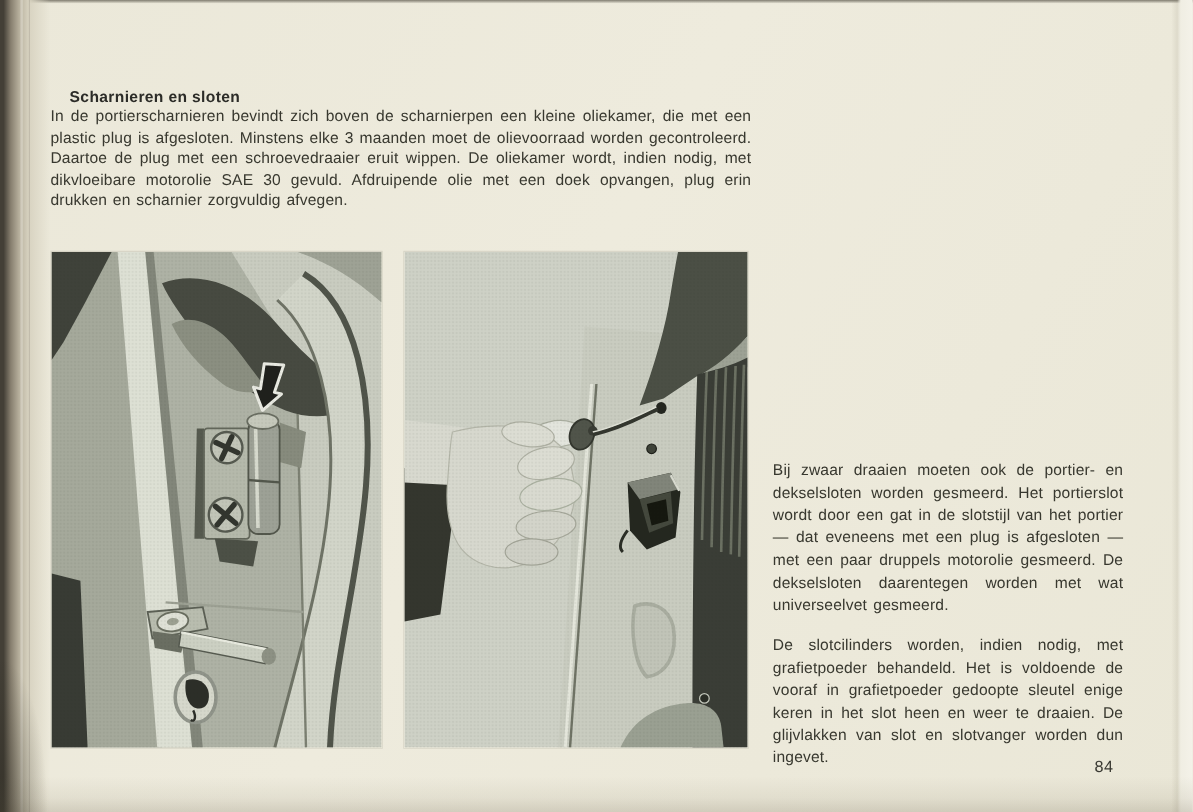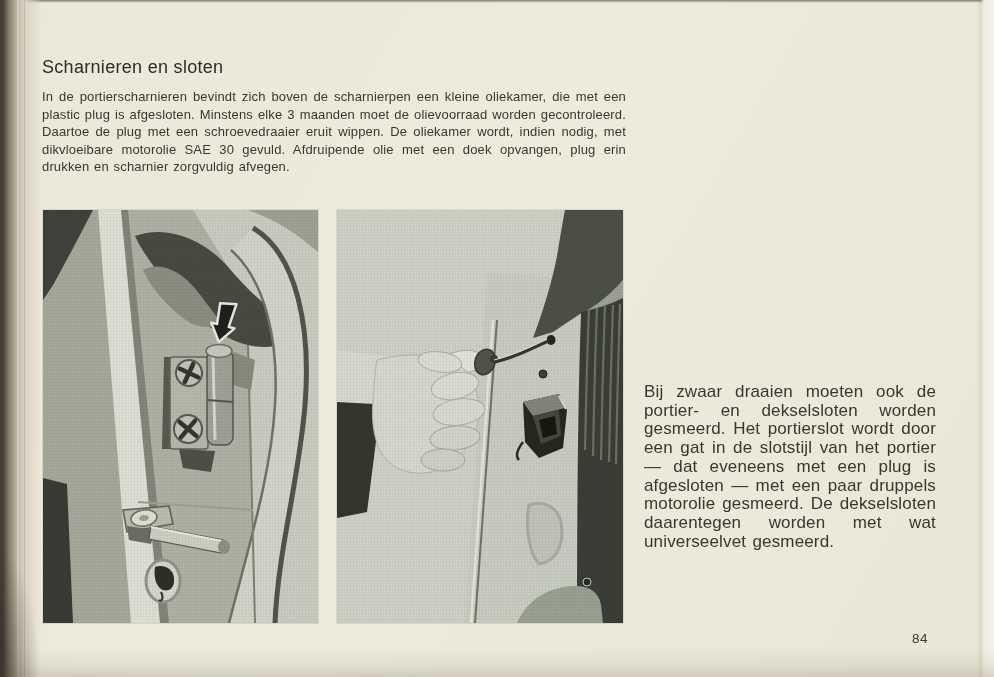--- a/index.html
+++ b/index.html
@@ -22,31 +22,31 @@
   .crease{position:absolute;left:17px;top:0;bottom:0;width:2px;background:rgba(255,255,250,.28);}
   .crease2{position:absolute;left:24px;top:0;bottom:0;width:1px;background:rgba(90,84,70,.18);}
   .edge-right{position:absolute;right:0;top:0;bottom:0;width:18px;
     background:linear-gradient(to left,#f4f2e9 0,#f0eee3 10px,rgba(120,112,92,.12) 13px,rgba(120,112,92,0) 18px);}
   .edge-bottom{position:absolute;left:0;bottom:0;width:994px;height:30px;
     background:linear-gradient(to bottom,rgba(130,120,96,0) 0,rgba(130,120,96,.10) 60%,rgba(110,100,78,.22) 100%);}
   .corner-smudge{position:absolute;left:0;bottom:0;width:40px;height:130px;
     background:radial-gradient(ellipse at 0% 100%,rgba(40,38,30,.45) 0%,rgba(40,38,30,0) 70%);}
 
   .heading{
-    position:absolute;left:42px;top:57px;margin:0;
-    font-size:18px;font-weight:normal;color:#2c2c28;letter-spacing:.3px;
+    position:absolute;left:42px;top:57px;margin:16px;
+    font-size:13px;font-weight:bold;color:#2c2c28;letter-spacing:.3px;
   }
   .intro{
     position:absolute;left:42px;top:88px;width:584px;margin:0;
     font-size:13px;line-height:17.5px;color:#38382f;
     text-align:justify;letter-spacing:.15px;word-spacing:1px;
   }
   .col-right{position:absolute;left:644px;top:383px;width:292px;}
   .col-right p{
-    margin:0 0 15px 0;font-size:17px;line-height:18.7px;color:#38382f;
+    margin:0 0 15px 0;font-size:13px;line-height:18.7px;color:#38382f;
     text-align:justify;letter-spacing:.15px;word-spacing:1.5px;
   }
   .page-number{
     position:absolute;left:912px;top:631px;
     font-size:13.5px;color:#3a3a33;letter-spacing:.5px;
   }
   .photo{position:absolute;top:210px;margin:0;box-shadow:0 0 0 1px rgba(70,70,60,.12);}
   .photo-left{left:43px;width:275px;height:413px;}
   .photo-right{left:337px;width:286px;height:413px;}
   .photo svg{display:block;}
@@ -184,20 +184,21 @@
         <ellipse cx="122" cy="202" rx="26" ry="13" transform="rotate(-8 122 202)" fill="#d9dad0" stroke="#aab0a0" stroke-width="1"></ellipse>
         <ellipse cx="118" cy="228" rx="25" ry="12" transform="rotate(-5 118 228)" fill="#d3d4ca" stroke="#a6a89b" stroke-width="1"></ellipse>
         <ellipse cx="106" cy="250" rx="22" ry="11" fill="#cfd0c6" stroke="#a2a497" stroke-width="1"></ellipse>
       </g>
     </svg>
     <div class="grain"></div>
   </figure>
 
   <div class="col-right">
     <p>Bij zwaar draaien moeten ook de portier- en dekselsloten worden gesmeerd. Het portierslot wordt door een gat in de slotstijl van het portier — dat eveneens met een plug is afgesloten — met een paar druppels motorolie gesmeerd. De dekselsloten daarentegen worden met wat universeelvet gesmeerd.</p>
+    <p>De slotcilinders worden, indien nodig, met grafietpoeder behandeld. Het is voldoende de vooraf in grafietpoeder gedoopte sleutel enige keren in het slot heen en weer te draaien. De glijvlakken van slot en slotvanger worden dun ingevet.</p>
   </div>
 
   <div class="page-number">84</div>
 
   <div class="edge-top"></div>
   <div class="edge-left"></div>
   <div class="crease"></div>
   <div class="crease2"></div>
   <div class="edge-right"></div>
   <div class="edge-bottom"></div>

